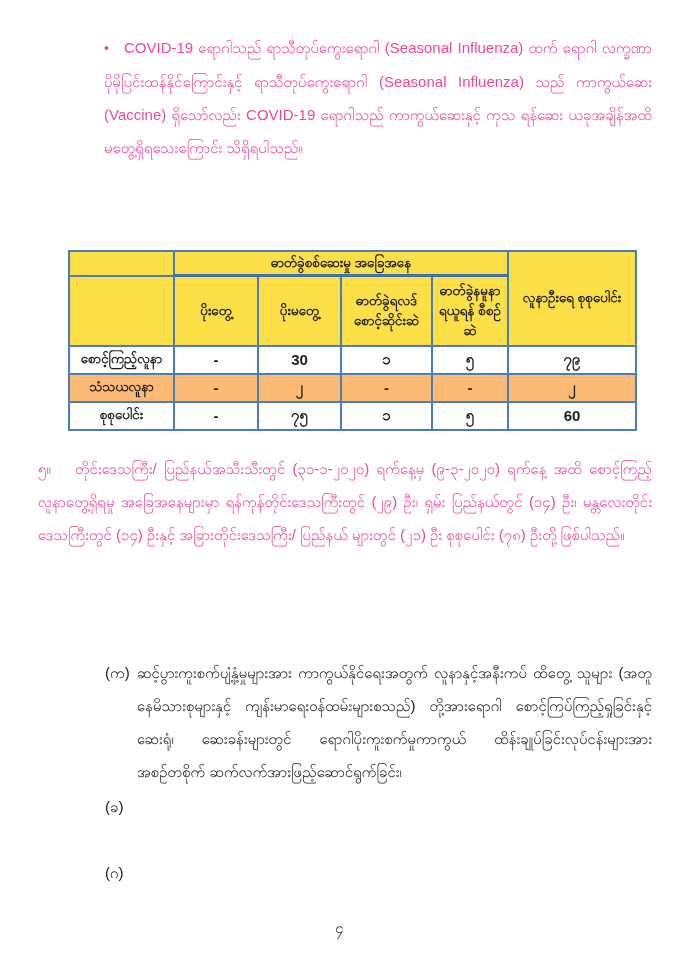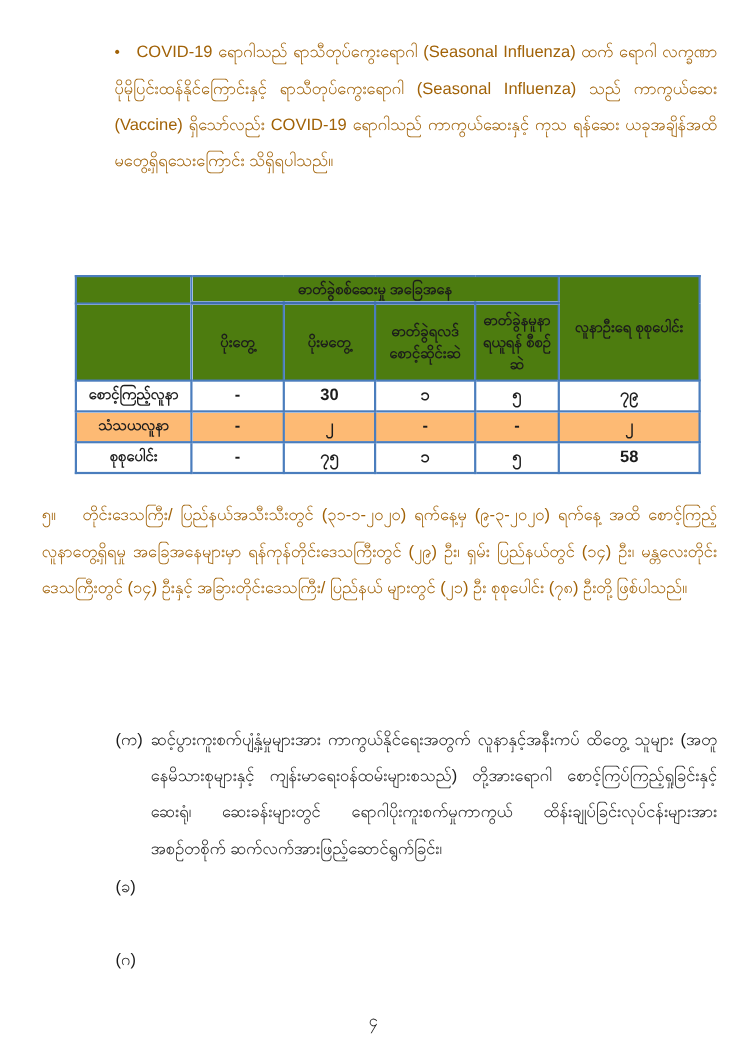--- a/index.html
+++ b/index.html
@@ -10,21 +10,21 @@
     background: #ffffff;
     color: #1c1c1c;
     font-family: "Liberation Sans", sans-serif;
     overflow: hidden;
   }
   .para {
     position: absolute;
     text-align: justify;
     font-size: 15px;
     line-height: 33px;
-    color: #a16207;
+    color: #ec4899;
   }
   #intro-bullet { left: 104px; right: 27px; top: 31px; }
   .bullet-marker { display: inline-block; width: 20px; font-size: 14px; }
   #section4 { left: 38px; right: 27px; top: 172px; font-weight: bold; }
   .para-num { display: inline-block; width: 37px; }
   #section5 { left: 38px; right: 27px; top: 452px; }
   #section6 { left: 38px; right: 27px; top: 585px; }
   .sub-item { position: absolute; left: 137px; right: 27px; text-align: justify; font-size: 15px; line-height: 33px; }
   .sub-item .item-label { position: absolute; left: -32px; top: 0; }
   #item-ka { top: 656px; }
@@ -43,21 +43,21 @@
     font-weight: bold;
   }
   #status-table td {
     border: 2px solid #4a7dbd;
     text-align: center;
     vertical-align: middle;
     padding: 1px 2px;
     overflow: hidden;
   }
   #status-table td.hd {
-    background: #4d7c0f;
+    background: #fde047;
     font-size: 13.5px;
     line-height: 20px;
   }
   #status-table td.grp { border-bottom: 3px solid #3e6fae; }
   #status-table tr.r-grp { height: 23px; }
   #status-table tr.r-sub { height: 70px; }
   #status-table tr.r-data { height: 28px; font-size: 15px; }
   #status-table tr.r-data td.lbl { font-size: 13.5px; margin-left: 20px; }
   #status-table tr.alt td { background: #fdba74; }
 </style>
@@ -106,21 +106,21 @@
         <td>-</td>
         <td>-</td>
         <td>၂</td>
       </tr>
       <tr class="r-data">
         <td class="lbl">စုစုပေါင်း</td>
         <td>-</td>
         <td>၇၅</td>
         <td>၁</td>
         <td>၅</td>
-        <td>58</td>
+        <td>60</td>
       </tr>
     </tbody>
   </table>
 
   <div class="para" id="section5"><span class="para-num">၅။</span><span>တိုင်းဒေသကြီး/ ပြည်နယ်အသီးသီးတွင် (၃၁-၁-၂၀၂၀) ရက်နေ့မှ (၉-၃-၂၀၂၀) ရက်နေ့ အထိ စောင့်ကြည့်လူနာတွေ့ရှိရမှု အခြေအနေများမှာ ရန်ကုန်တိုင်းဒေသကြီးတွင် (၂၉) ဦး၊ ရှမ်း ပြည်နယ်တွင် (၁၄) ဦး၊ မန္တလေးတိုင်းဒေသကြီးတွင် (၁၄) ဦးနှင့် အခြားတိုင်းဒေသကြီး/ ပြည်နယ် များတွင် (၂၁) ဦး စုစုပေါင်း (၇၈) ဦးတို့ဖြစ်ပါသည်။</span></div>
 
 
   <div class="sub-item" id="item-ka"><span class="item-label">(က)</span><span>ဆင့်ပွားကူးစက်ပျံ့နှံ့မှုများအား ကာကွယ်နိုင်ရေးအတွက် လူနာနှင့်အနီးကပ် ထိတွေ့ သူများ (အတူနေမိသားစုများနှင့် ကျန်းမာရေးဝန်ထမ်းများစသည်) တို့အားရောဂါ စောင့်ကြပ်ကြည့်ရှုခြင်းနှင့် ဆေးရုံ၊ ဆေးခန်းများတွင် ရောဂါပိုးကူးစက်မှုကာကွယ် ထိန်းချုပ်ခြင်းလုပ်ငန်းများအား အစဉ်တစိုက် ဆက်လက်အားဖြည့်ဆောင်ရွက်ခြင်း၊</span></div>
 
   <div class="sub-item" id="item-kha"><span class="item-label">(ခ)</span></div>

